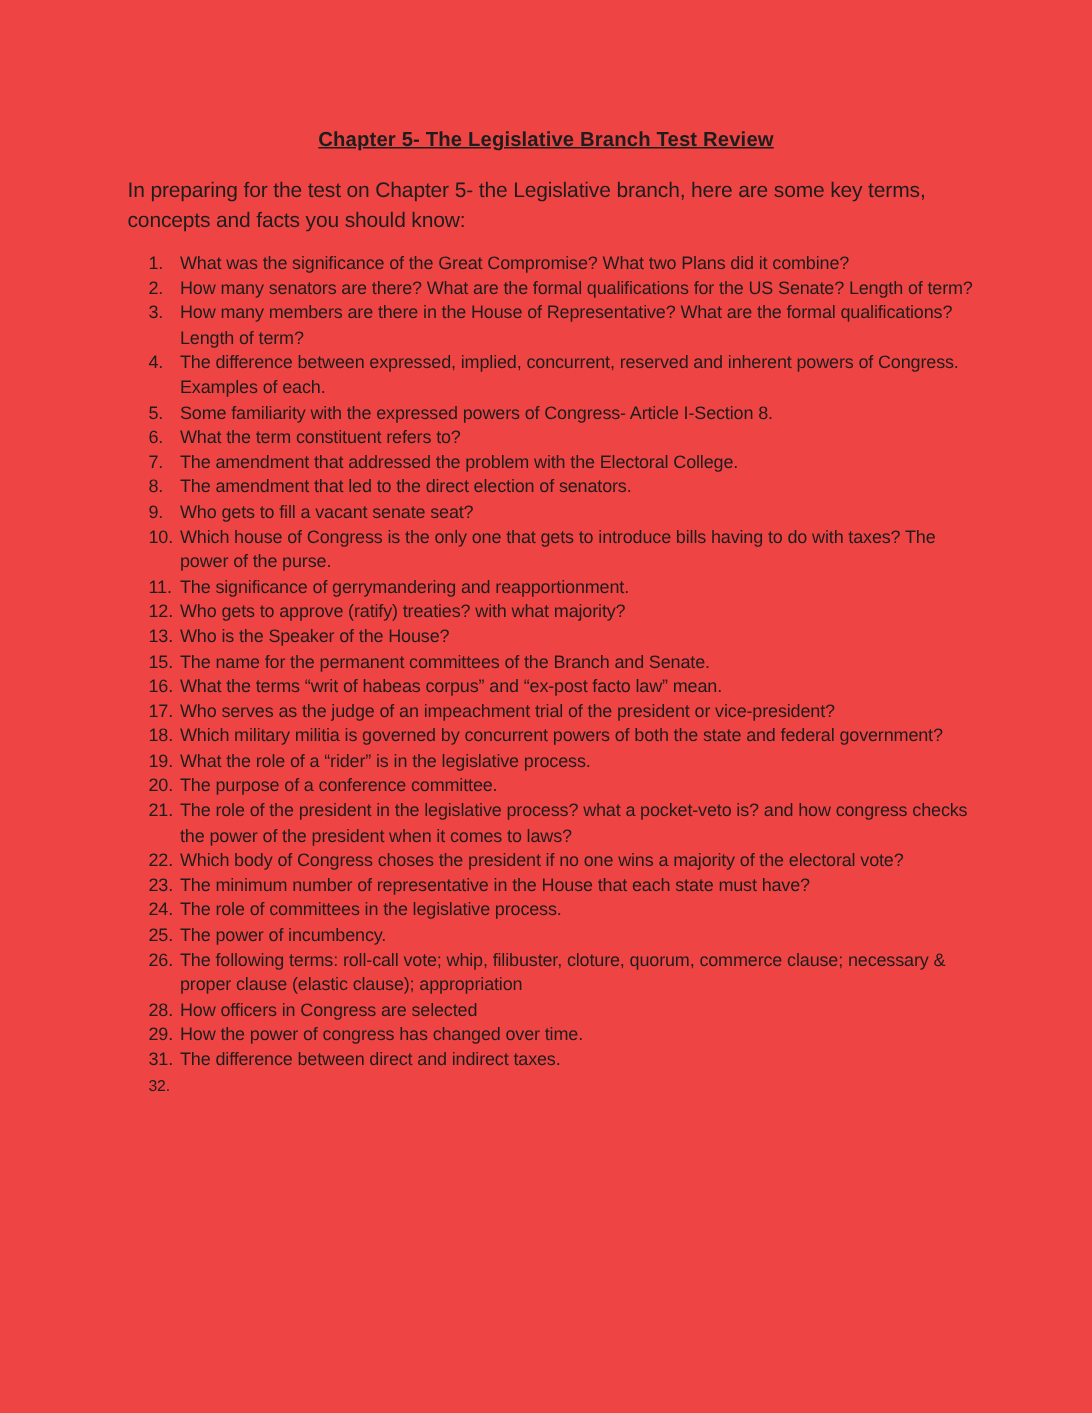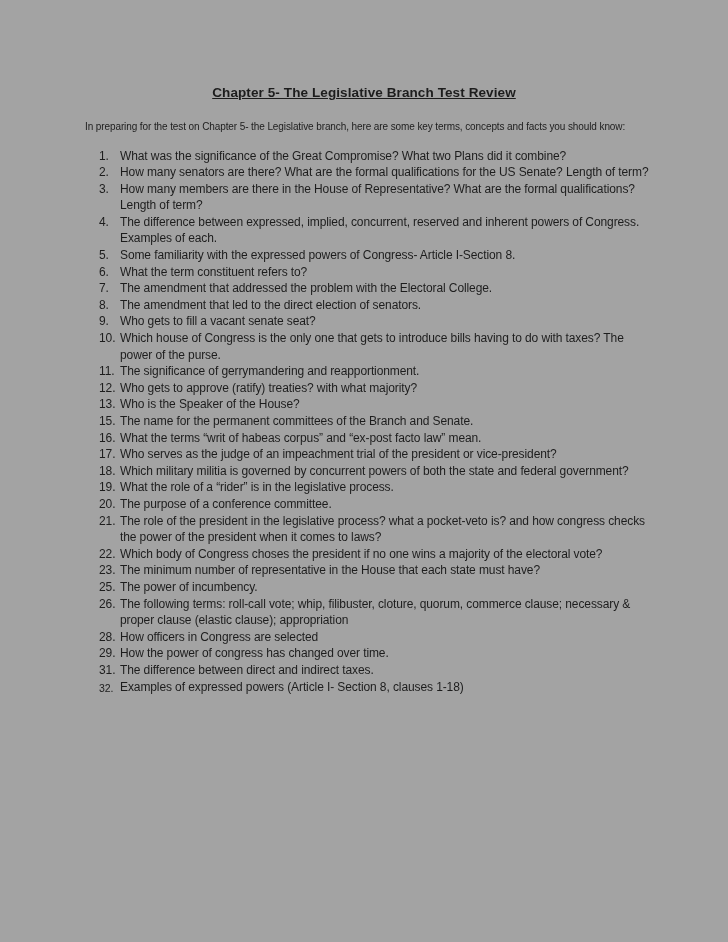--- a/index.html
+++ b/index.html
@@ -12,35 +12,35 @@
     height: 942px;
     font-family: "Liberation Sans", sans-serif;
     color: #1d1d1d;
     overflow: hidden;
   }
   .page {
     box-sizing: border-box;
     width: 728px;
     height: 942px;
     padding: 84px 85px 0 85px;
-    background: #a3a3a3;
+    background: #ef4444;
   }
   .doc-title {
     margin: 0 0 16px 0;
     font-size: 13.5px;
     font-weight: bold;
     text-decoration: underline;
     text-align: center;
     letter-spacing: 0.1px;
     line-height: 17px;
   }
   .intro {
     margin: 0 0 11px 0;
     max-width: 545px;
-    font-size: 10px;
+    font-size: 14px;
     line-height: 19.5px;
     letter-spacing: -0.1px;
   }
   .review-list {
     list-style: none;
     margin: 0;
     padding: 0;
   }
   .item {
     display: flex;
@@ -178,20 +178,24 @@
   <li class="item">
     <span class="num">22.</span>
     <span class="txt">Which body of Congress choses the president if no one wins a majority of the electoral vote?</span>
   </li>
 
   <li class="item">
     <span class="num">23.</span>
     <span class="txt">The minimum number of representative in the House that each state must have?</span>
   </li>
 
+  <li class="item">
+    <span class="num">24.</span>
+    <span class="txt">The role of committees in the legislative process.</span>
+  </li>
 
   <li class="item">
     <span class="num">25.</span>
     <span class="txt">The power of incumbency.</span>
   </li>
 
   <li class="item">
     <span class="num">26.</span>
     <span class="txt">The following terms: roll-call vote; whip, filibuster, cloture, quorum, commerce clause; necessary &amp; proper clause (elastic clause); appropriation</span>
   </li>
@@ -208,16 +212,15 @@
   </li>
 
 
   <li class="item">
     <span class="num">31.</span>
     <span class="txt">The difference between direct and indirect taxes.</span>
   </li>
 
   <li class="item">
     <span class="num">32.</span>
-    <span class="txt">Examples of expressed powers (Article I- Section 8, clauses 1-18)</span>
   </li>
 </ol>
 </div>
 
 </body></html>

